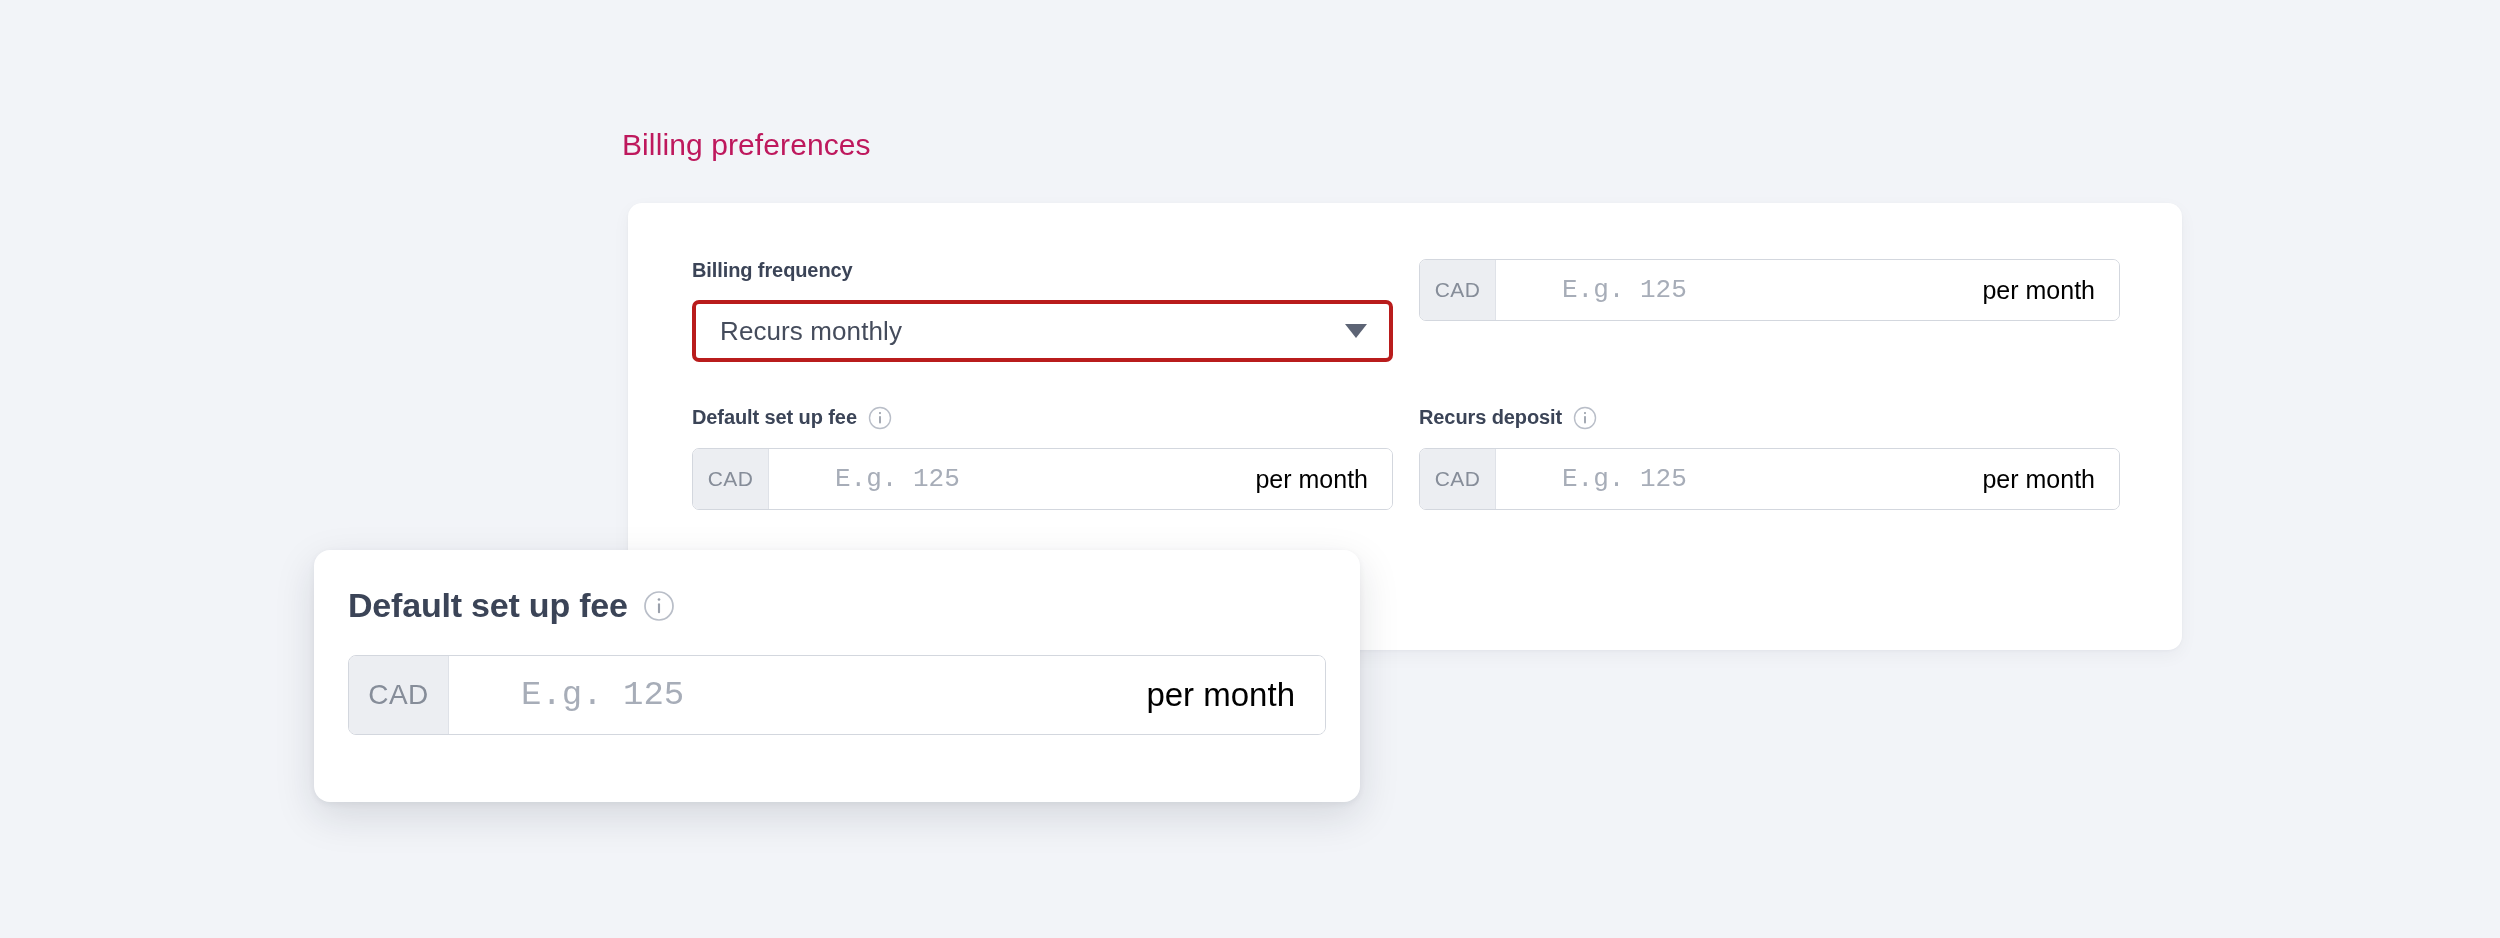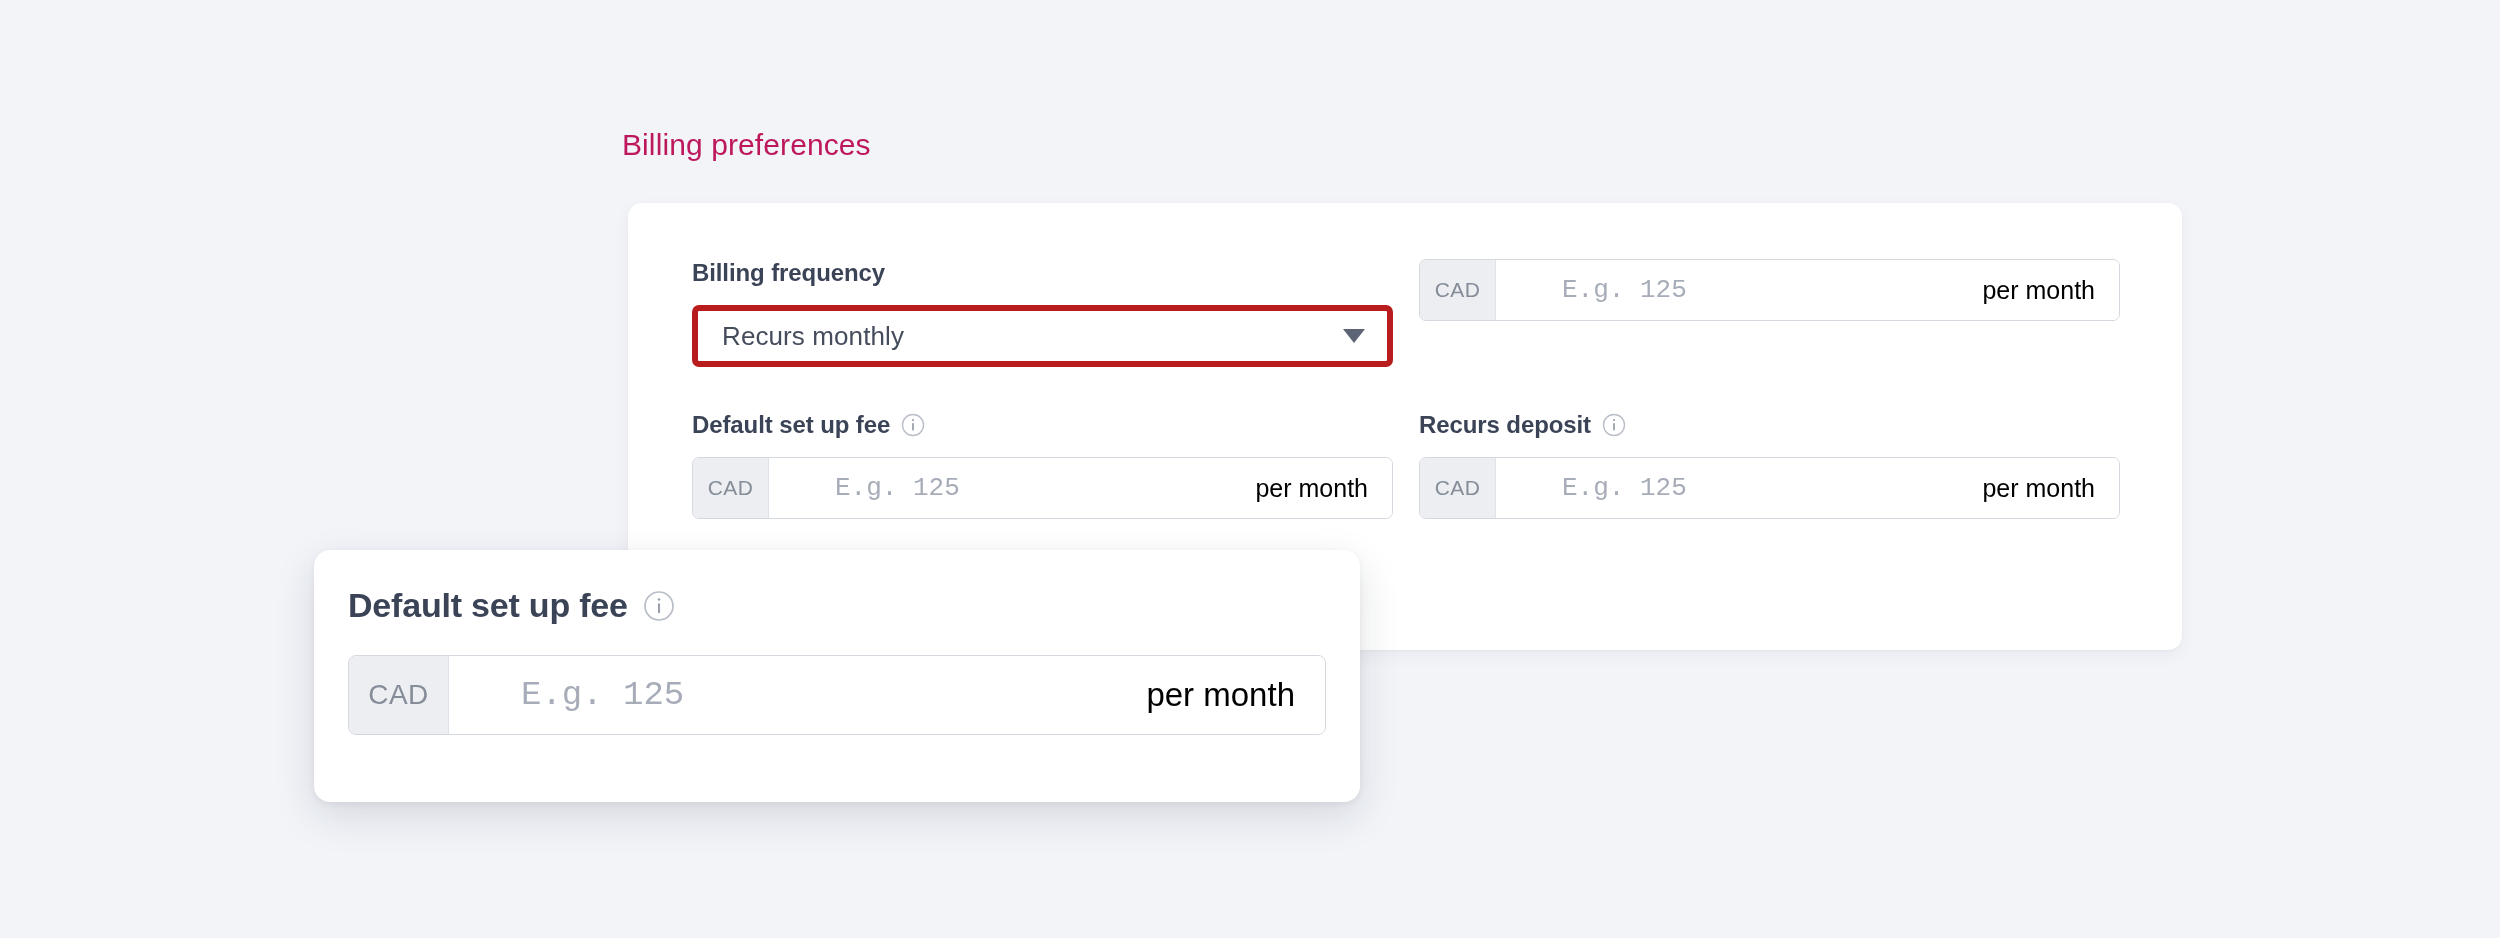--- a/index.html
+++ b/index.html
@@ -49,23 +49,22 @@
     display: grid;
     grid-template-columns: 1fr 1fr;
     column-gap: 26px;
     row-gap: 44px;
   }
 
   .field-block { width: 701px; }
 
   .field-label {
     display: flex;
-    align-items: center;
     gap: 11px;
-    font-size: 24px;
+    font-size: 20px;
     font-weight: 700;
     color: #3b4457;
     letter-spacing: -0.1px;
     margin-bottom: 18px;
     white-space: nowrap;
   }
 
   
   .info-icon {
     display: inline-flex;
@@ -75,21 +74,21 @@
     height: 24px;
     flex: 0 0 24px;
   }
   .info-icon svg { display: block; }
 
   
   .select-control {
     position: relative;
     height: 62px;
     background: #ffffff;
-    border: 6px solid #b91c1c;
+    border: 4px solid #b91c1c;
     border-radius: 7px;
     display: flex;
     align-items: center;
     padding: 0 24px;
   }
   .select-value {
     font-size: 26px;
     color: #454c5c;
     letter-spacing: 0.1px;
   }

